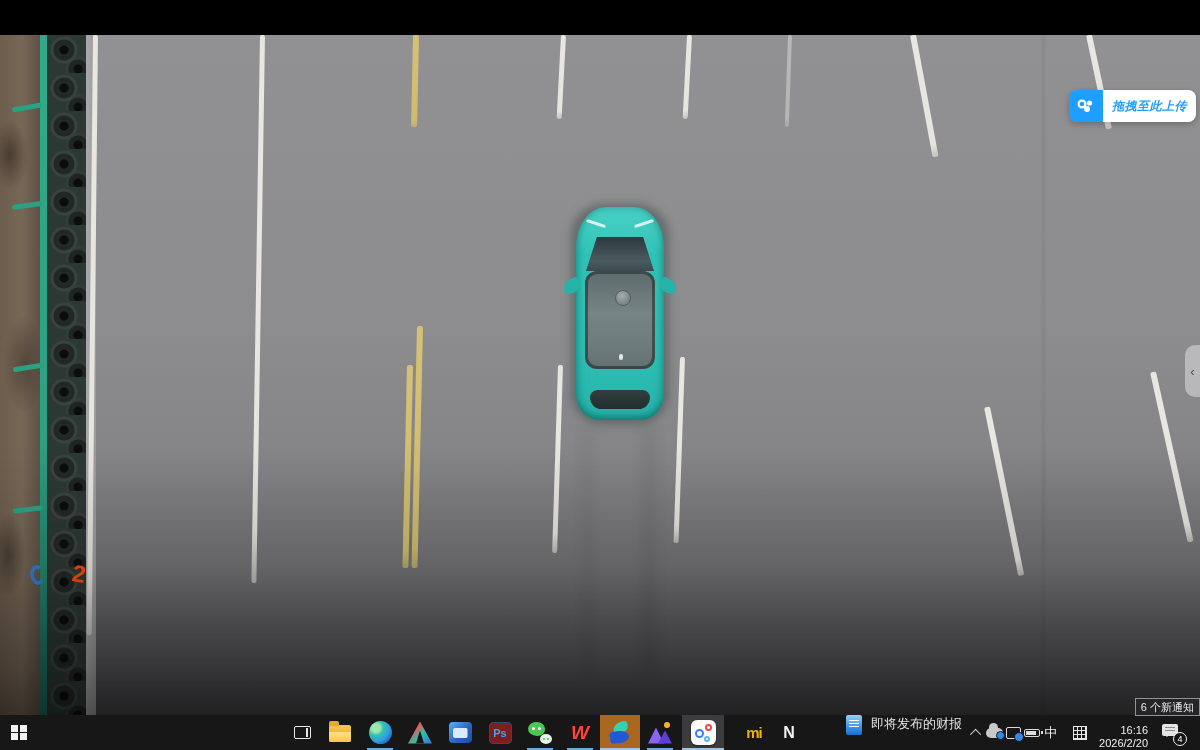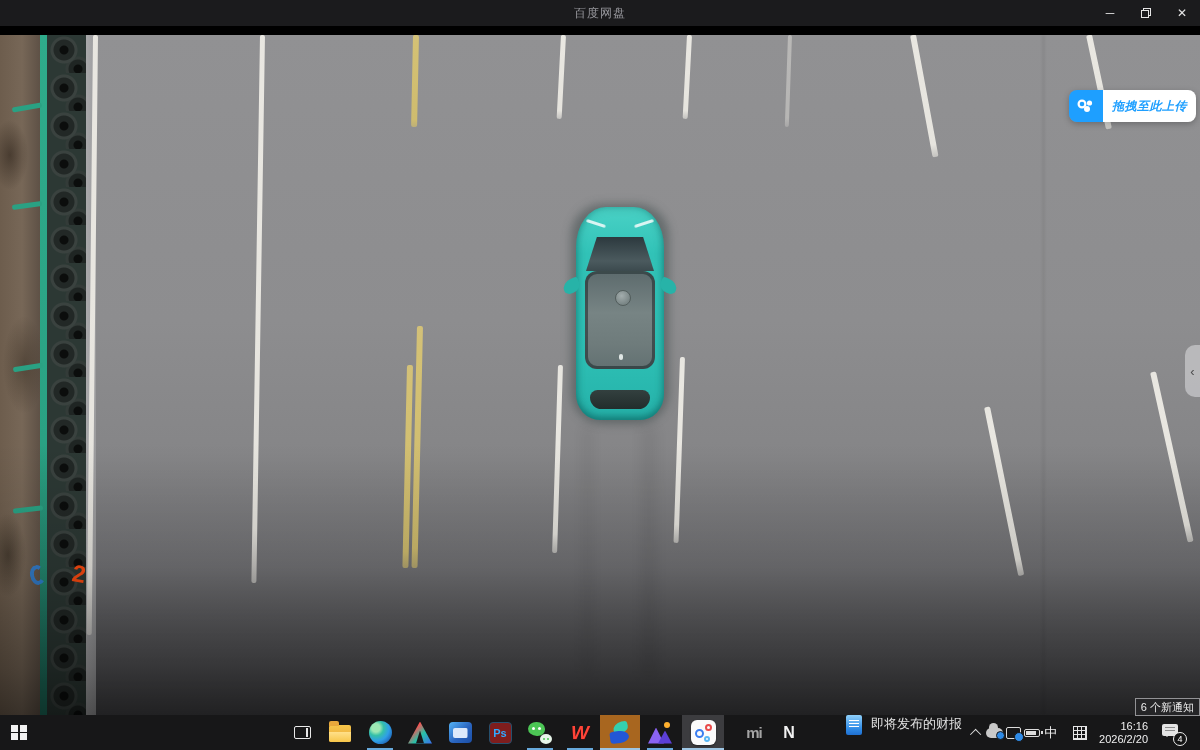--- a/index.html
+++ b/index.html
@@ -185,21 +185,21 @@
                       clip-path:polygon(50% 0, 100% 100%, 0 100%); }
   .ico-mountain .sun { position:absolute; right:2px; top:0; width:6px; height:6px; border-radius:50%; background:#ffb02e; }
 
   .slot-gray { background:#3c3c3f; }
   .ico-netdisk { position:relative; width:25px; height:25px; border-radius:6px; background:#fbfbfb;
                  box-shadow:0 1px 2px rgba(0,0,0,.4); }
   .nd-c1 { position:absolute; left:4px; top:9px; width:9px; height:9px; border-radius:50%; border:2.5px solid #3a7df0; }
   .nd-c2 { position:absolute; right:4px; top:4px; width:7px; height:7px; border-radius:50%; border:2.5px solid #e94b4b; }
   .nd-c3 { position:absolute; right:6px; bottom:3px; width:6px; height:6px; border-radius:50%; border:2px solid #58b7f5; }
 
-  .txt-mi { color:#a3a3a3; font-size:15px; font-weight:bold; letter-spacing:-1px; }
+  .txt-mi { color:#eab308; font-size:15px; font-weight:bold; letter-spacing:-1px; }
   .txt-n  { color:#f2f2f2; font-size:16px; font-weight:bold; }
 
   .news { position:absolute; left:846px; top:0; height:35px; display:flex; align-items:flex-start; gap:9px; cursor:pointer; }
   .ico-doc { position:relative; width:16px; height:20px; border-radius:2px;
              background:linear-gradient(180deg,#8fd0fa,#2e8ae6 70%,#1f6fd0); }
   .ico-doc::after { content:""; position:absolute; left:3px; top:5px; width:10px; height:8px;
              background:linear-gradient(#fff 1.5px, transparent 1.5px); background-size:10px 3px; }
   .news-label { color:#e2e2e2; font-size:13px; }
 
   .tray-ico { position:absolute; top:0; height:35px; display:flex; align-items:center; justify-content:center; cursor:pointer; }
@@ -214,52 +214,35 @@
                     background:#2e8ae6; border:1px solid #171718; }
   .ico-batt { position:relative; width:16px; height:8px; border:1.2px solid #dcdcdc; border-radius:2px; }
   .ico-batt::before { content:""; position:absolute; left:1px; top:1px; bottom:1px; width:10px; background:#dcdcdc; }
   .ico-batt::after { content:""; position:absolute; right:-4px; top:1.5px; width:2px; height:3px; background:#dcdcdc; }
   .txt-ime { color:#efefef; font-size:13px; }
   .ico-grid { width:14px; height:14px; border:1.5px solid #e6e6e6;
               background-image:linear-gradient(#e6e6e6 1px, transparent 1px),
                                linear-gradient(90deg,#e6e6e6 1px, transparent 1px);
               background-size:4px 4px; background-position:-1px -1px; }
   .clock { position:absolute; left:1090px; top:0; width:58px; height:35px; display:flex; flex-direction:column;
-           align-items:flex-end; justify-content:center; color:#f0f0f0; font-size:11px; line-height:13px; cursor:pointer; }
+           align-items:flex-end; justify-content:flex-end; color:#f0f0f0; font-size:11px; line-height:13px; cursor:pointer; }
   .notif { position:absolute; left:1152px; top:0; width:40px; height:35px; cursor:pointer; }
   .ico-bubble { position:absolute; left:10px; top:9px; width:16px; height:12px; background:#e4e4e4; border-radius:2px; }
   .ico-bubble::before { content:""; position:absolute; left:2px; bottom:-4px; width:0; height:0;
                         border:3px solid transparent; border-top-color:#e4e4e4; }
   .ico-bubble::after { content:""; position:absolute; left:3px; top:3px; width:10px; height:5px;
                        background:linear-gradient(#8b8b8b 1px, transparent 1px); background-size:10px 3px; }
   .badge { position:absolute; right:5px; bottom:4px; width:14px; height:14px; border-radius:50%; background:#141414;
            border:1.5px solid #f0f0f0; color:#fff; font-size:9px; display:flex; align-items:center; justify-content:center; }
 </style>
 </head>
 <body>
 
 <div id="screen">
 
-  <div class="titlebar">
-    <div class="title">百度网盘</div>
-    <div class="wincontrols">
-      <div class="winbtn">
-          <span>─</span>
-        </div>
-      <div class="winbtn">
-        <span class="restore-glyph">
-            <span class="r2"></span>
-            <span class="r1"></span>
-          </span>
-      </div>
-      <div class="winbtn">
-          <span>✕</span>
-        </div>
-    </div>
-  </div>
   <div class="letterbox"></div>
 
   <div class="video">
 
     <div class="dirt"></div>
     <div class="rail"></div>
     <div class="rail-arm" style="left:12px;top:70px;transform:rotate(-10deg);"></div>
     <div class="rail-arm" style="left:12px;top:168px;transform:rotate(-8deg);"></div>
     <div class="rail-arm" style="left:13px;top:330px;transform:rotate(-9deg);"></div>
     <div class="rail-arm" style="left:13px;top:472px;transform:rotate(-7deg);"></div>

